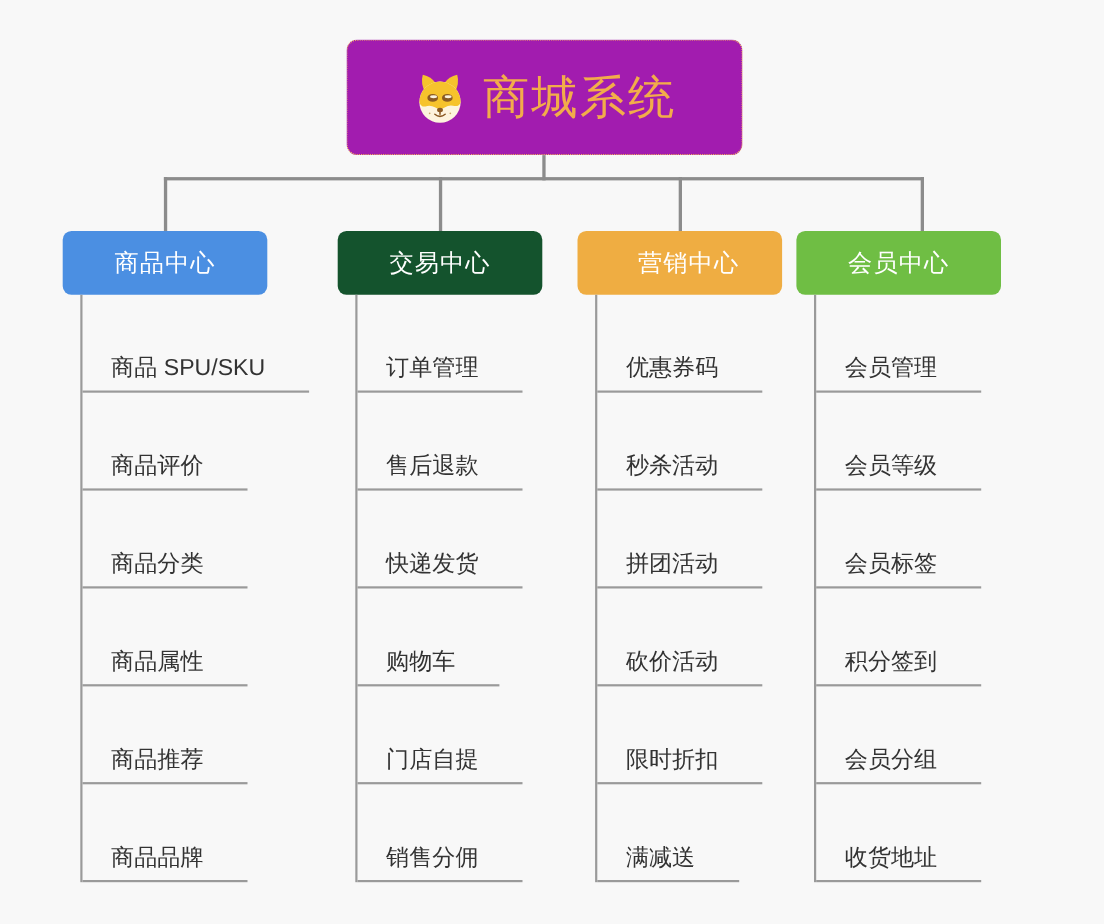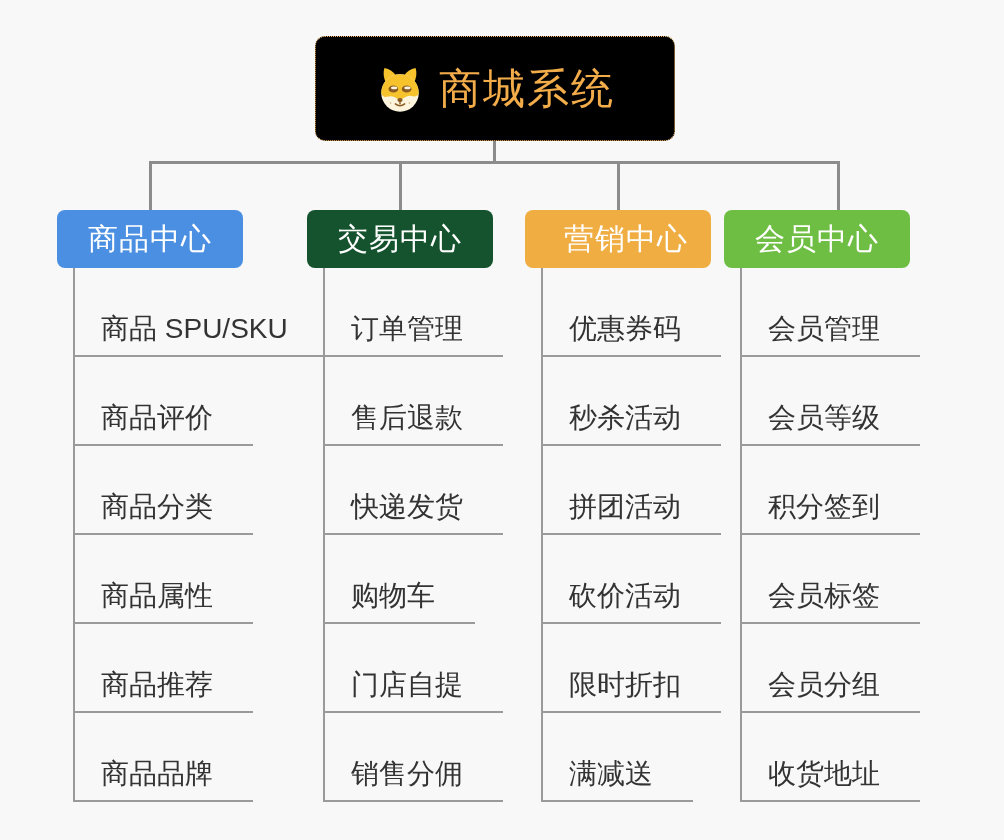--- a/index.html
+++ b/index.html
@@ -16,21 +16,21 @@
     overflow: hidden;
   }
   
   .root-node {
     position: absolute;
     left: 315px;
     top: 36px;
     width: 360px;
     height: 105px;
     box-sizing: border-box;
-    background: #000000;
+    background: #a21caf;
     border: 1px dotted #f2b45c;
     border-radius: 10px;
     display: flex;
     align-items: center;
     justify-content: center;
     gap: 14px;
     cursor: default;
   }
   .root-node .title {
     font-size: 42px;
@@ -49,21 +49,21 @@
     position: absolute;
     top: 210px;
     width: 230px;
   }
   .branch-node {
     width: 186px;
     height: 58px;
     box-sizing: border-box;
     border-radius: 8px;
     color: #ffffff;
-    font-size: 30px;
+    font-size: 22px;
     letter-spacing: 1px;
     display: flex;
     align-items: center;
     justify-content: center;
     white-space: nowrap;
   }
   .items {
     list-style: none;
     margin: 0 0 0 16px;
     padding: 0;
@@ -71,21 +71,21 @@
   }
   .items li {
     height: 89px;
     display: flex;
     align-items: flex-end;
   }
   .items li .item-label {
     display: inline-block;
     border-bottom: 2px solid #9a9a9a;
     padding: 0 40px 7px 26px;
-    font-size: 28px;
+    font-size: 21px;
     color: #333333;
     white-space: nowrap;
   }
 </style>
 </head>
 <body>
 
 <div id="stage">
 
   <div class="root-node">
@@ -206,26 +206,26 @@
       <span>会员中心</span>
     </div>
     <ul class="items">
           <li>
             <span class="item-label">会员管理</span>
           </li>
           <li>
             <span class="item-label">会员等级</span>
           </li>
           <li>
+            <span class="item-label">会员标签</span>
+          </li>
+          <li>
             <span class="item-label">积分签到</span>
           </li>
           <li>
-            <span class="item-label">会员标签</span>
-          </li>
-          <li>
             <span class="item-label">会员分组</span>
           </li>
           <li>
             <span class="item-label">收货地址</span>
           </li>
         </ul>
   </div>
 </div>
 
 </div>

